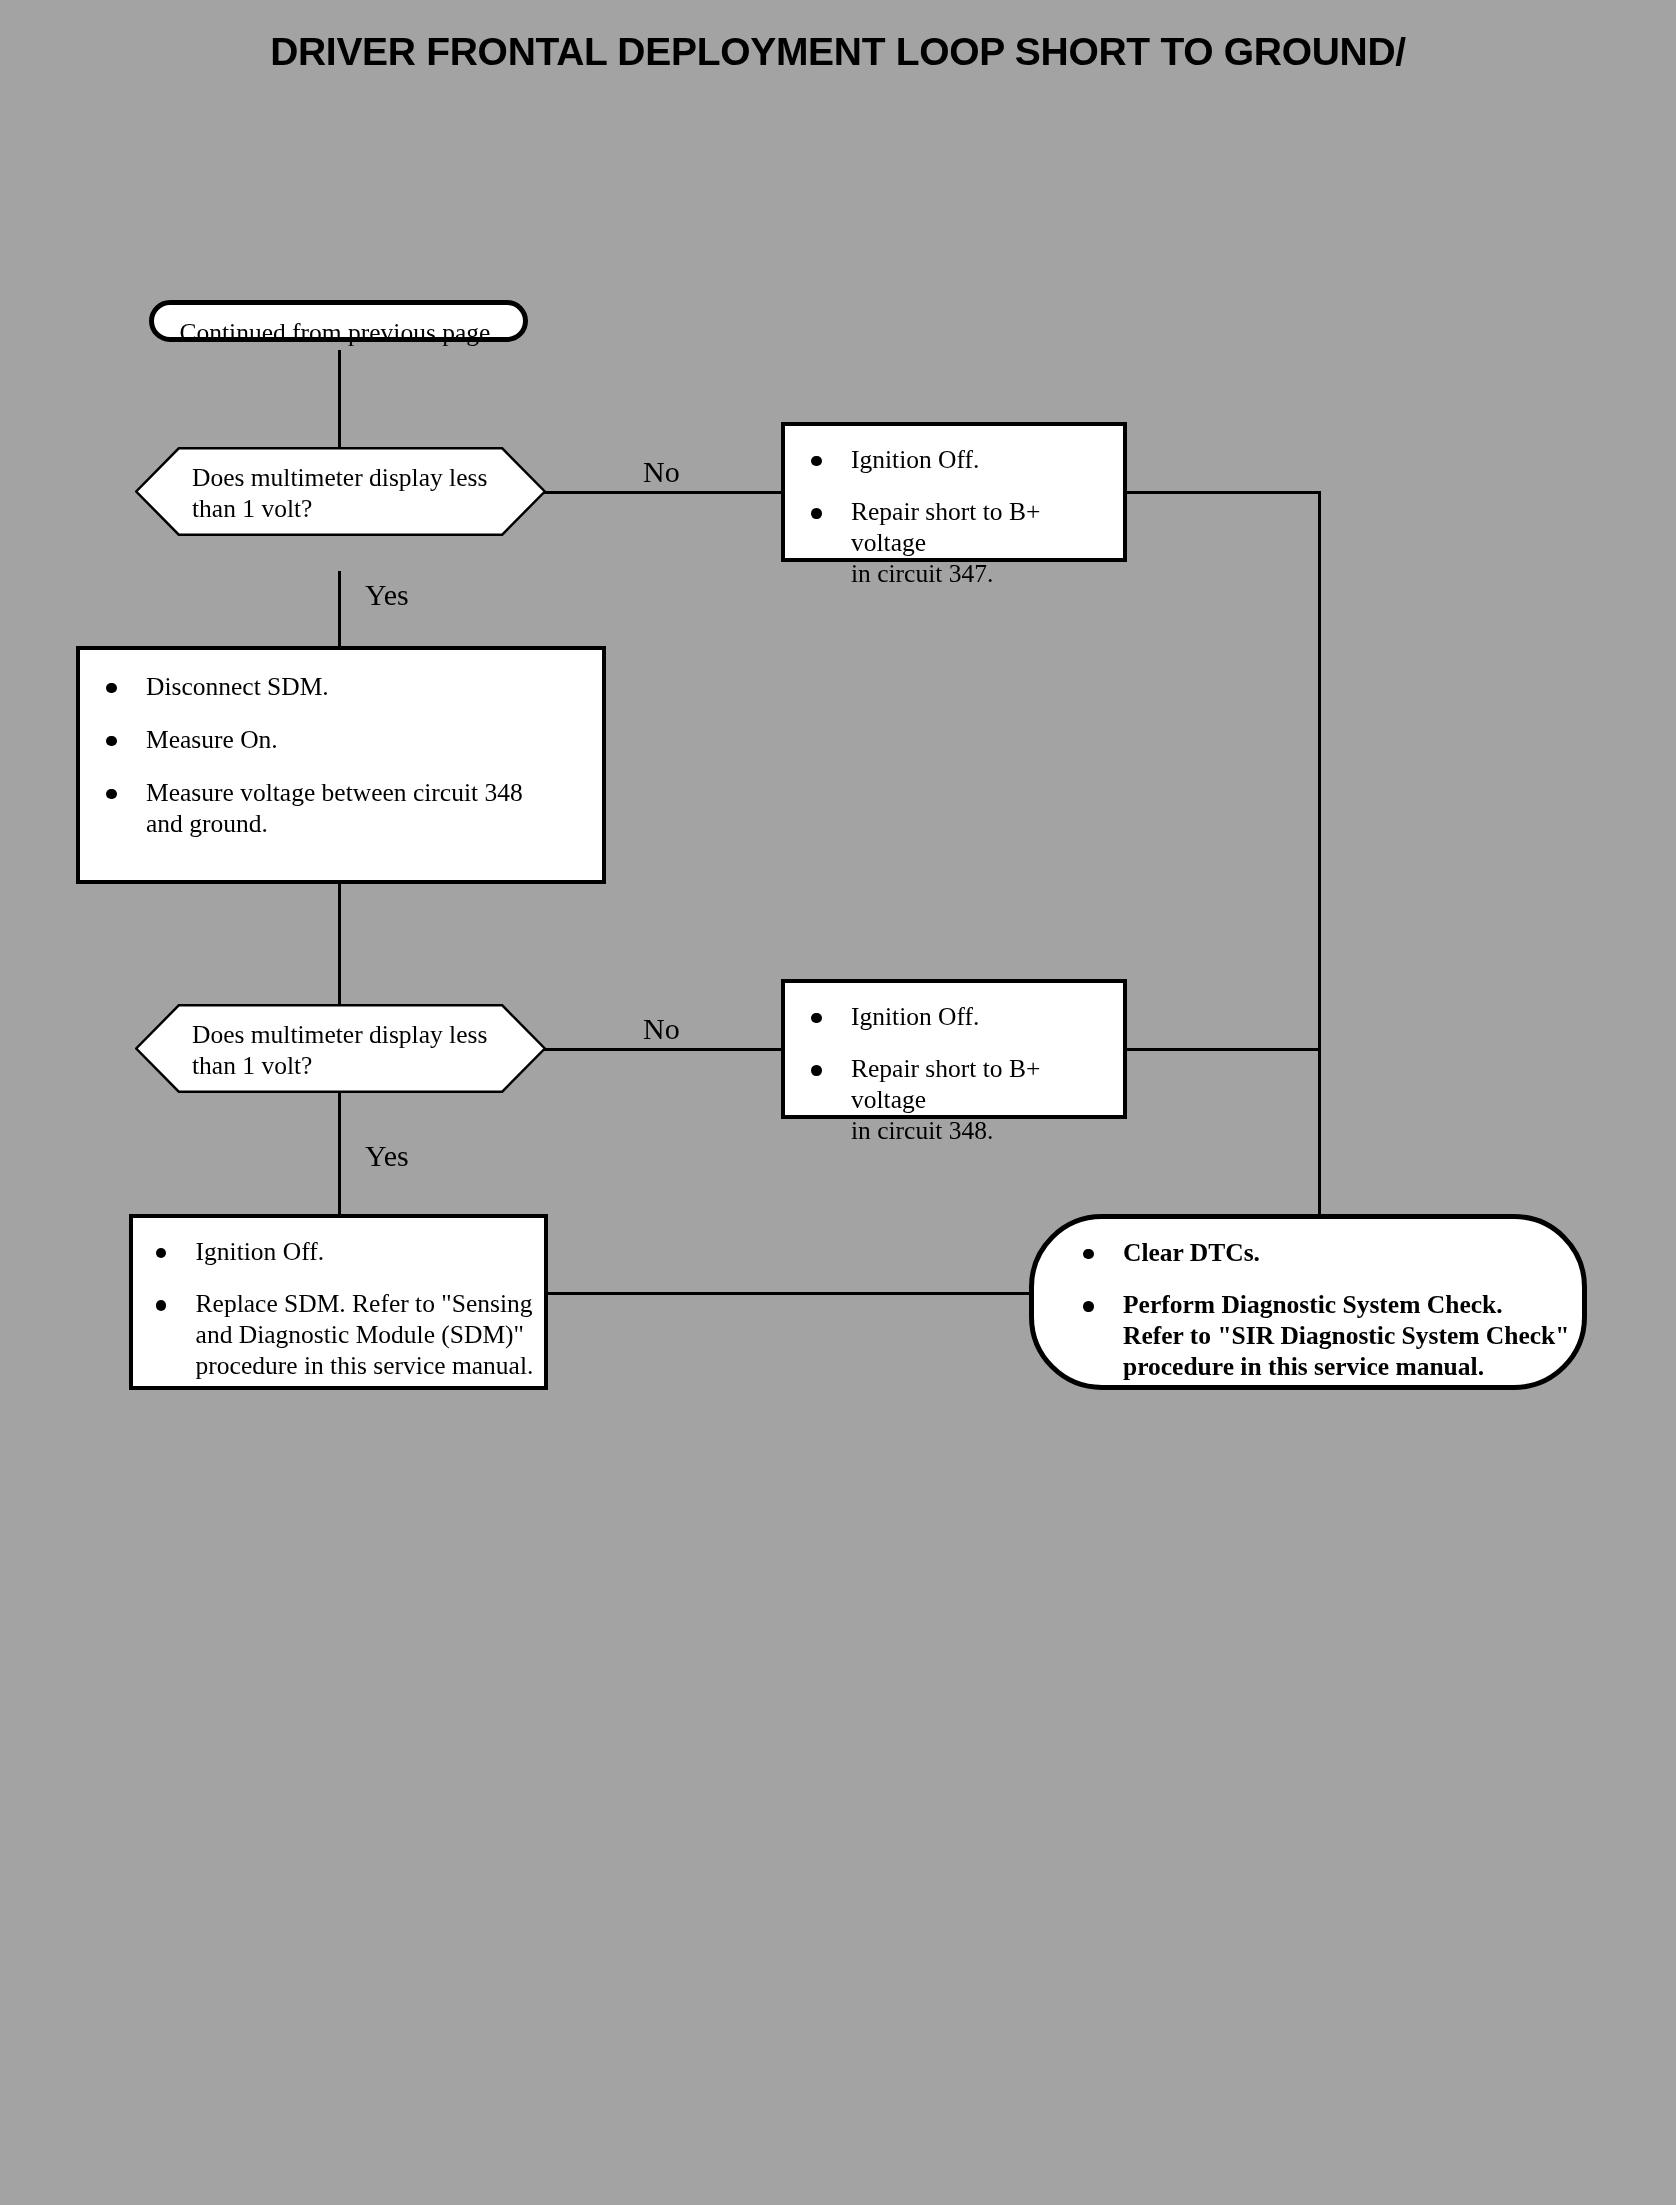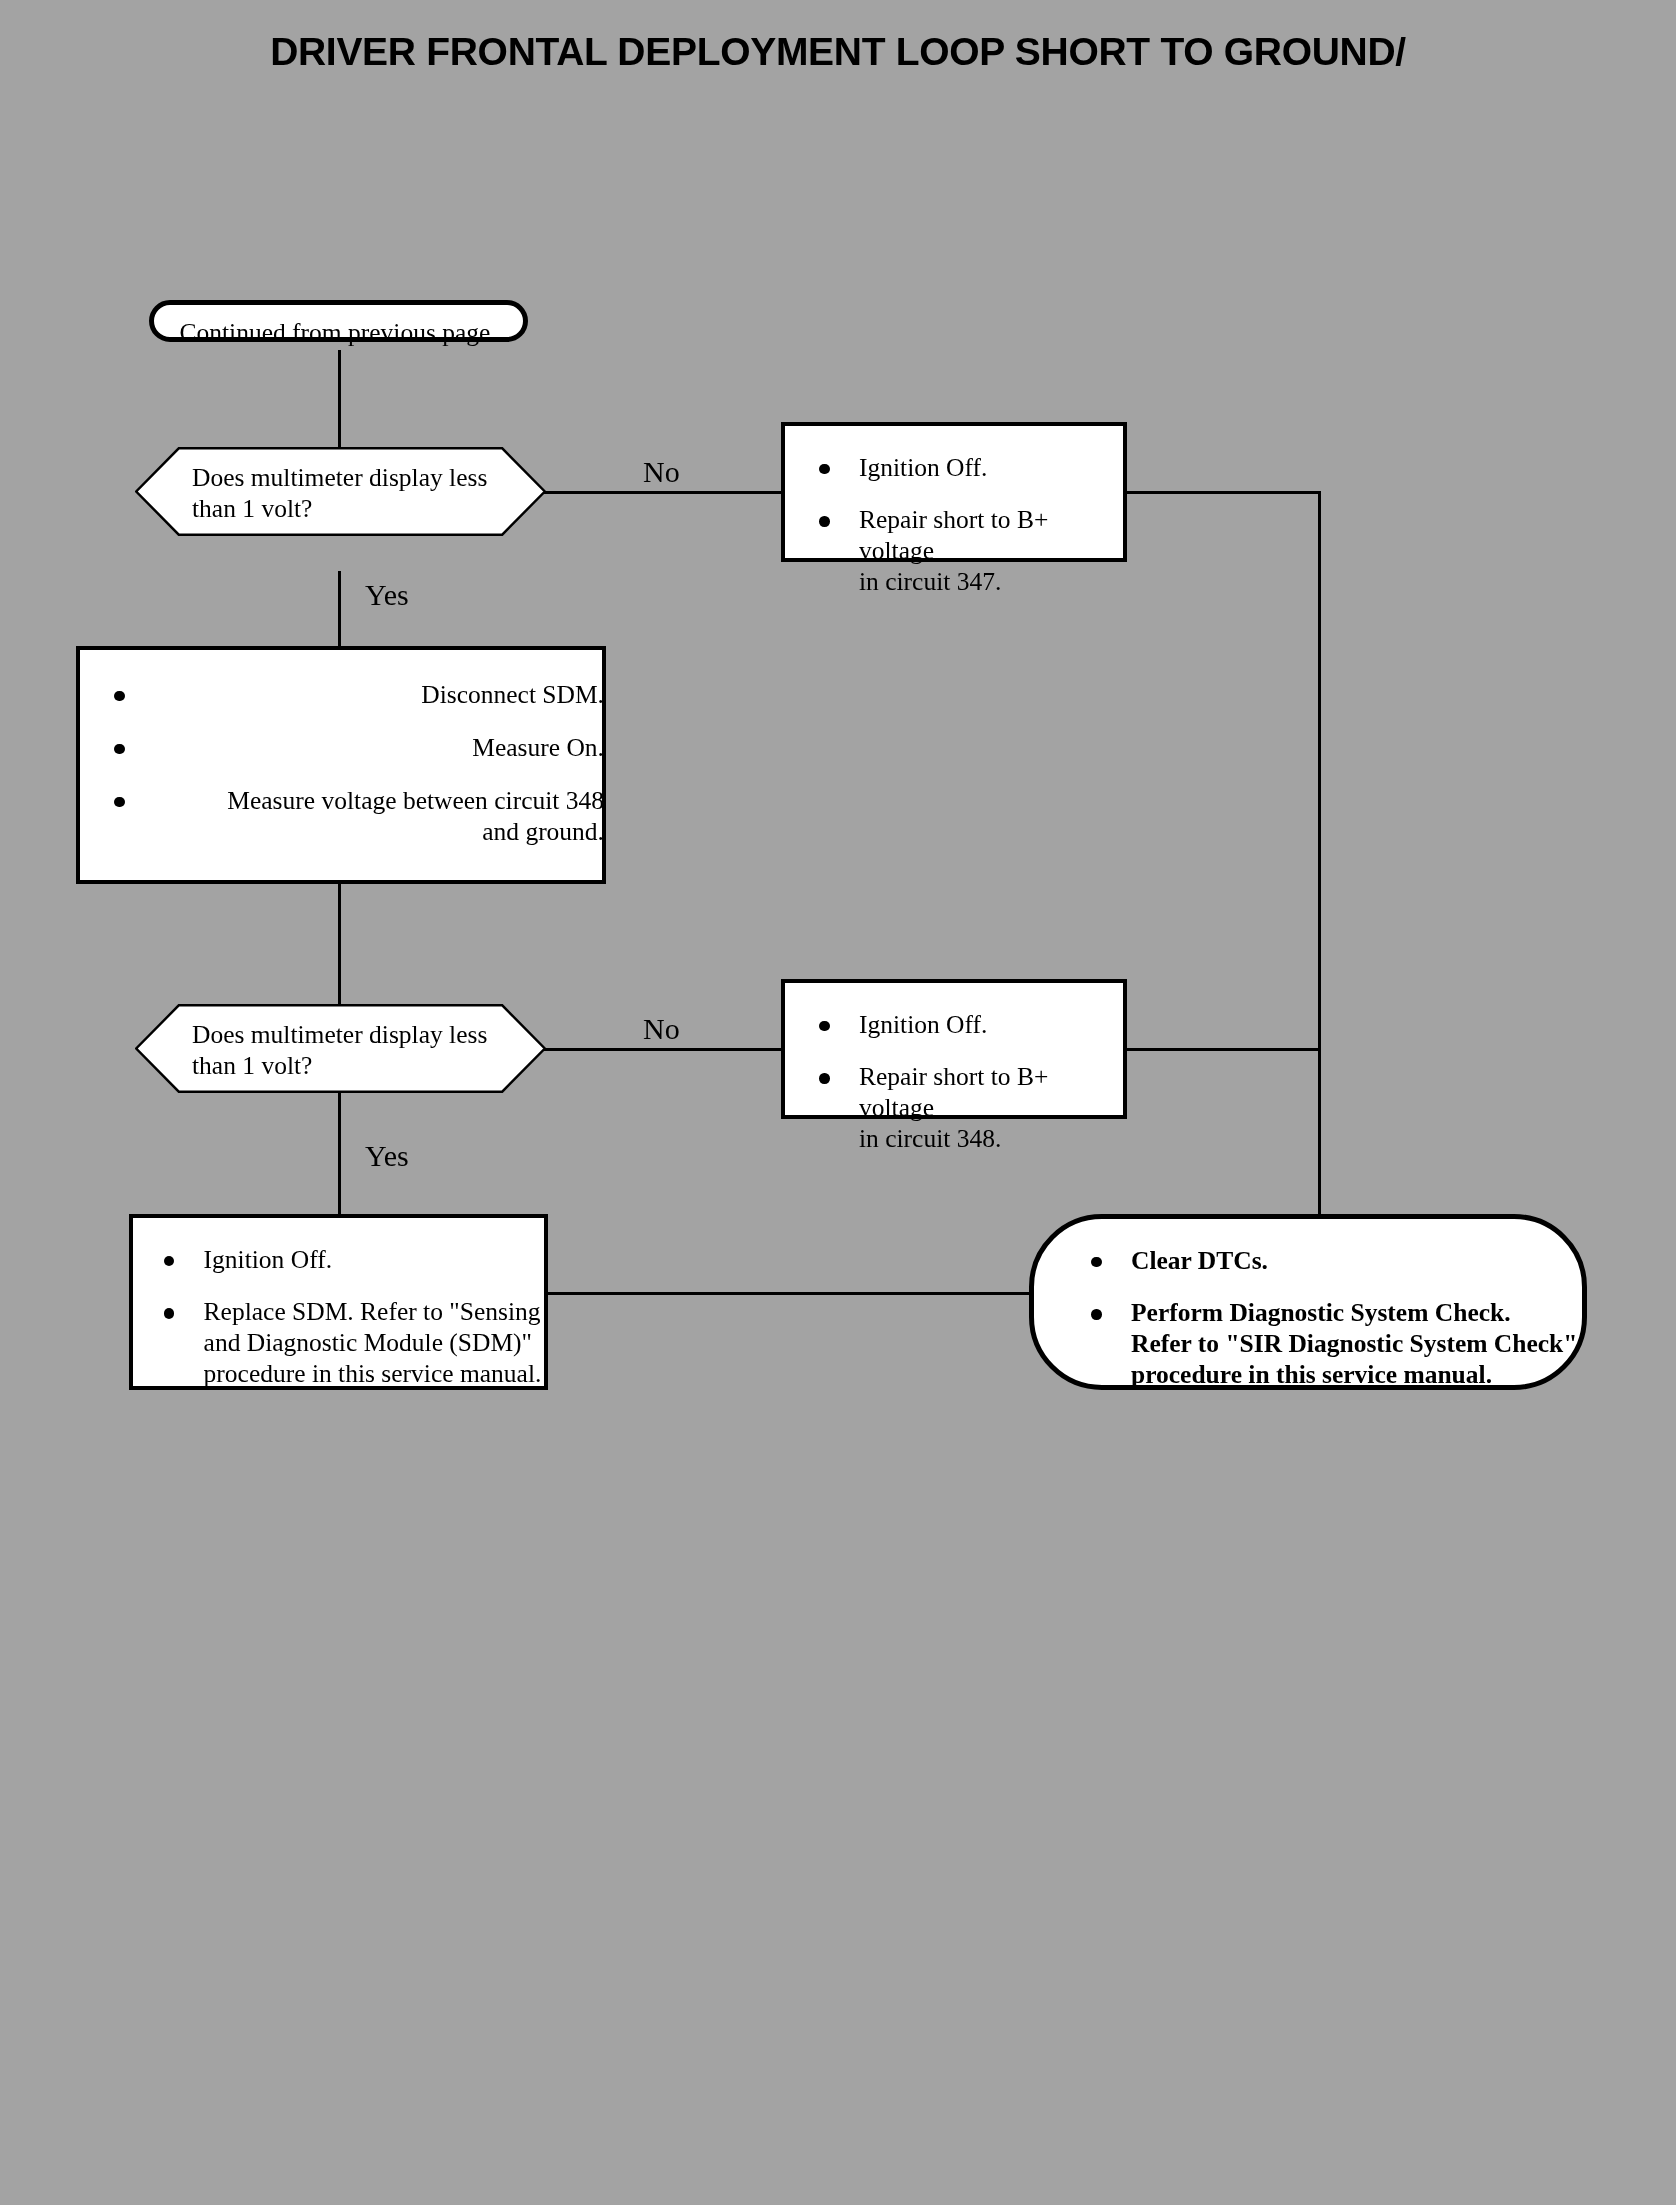--- a/index.html
+++ b/index.html
@@ -69,21 +69,21 @@
 
   
   .txt {
     font-size: 25.5px;
     line-height: 1.20;
     white-space: pre-line;
   }
   .bullets {
     position: absolute;
     list-style: none;
-    margin: 12px;
+    margin: 4px;
     padding: 0;
   }
   .bullets li {
     position: relative;
     padding-left: 44px;
     margin: 0;
     font-size: 25.5px;
     line-height: 1.21;
     white-space: pre-line;
   }
@@ -161,21 +161,21 @@
 
   <div class="node proc-box" style="left:781px; top:422px; width:346px; height:140px;">
     <ul class="bullets" style="left:18px; top:14.6px; width:310px;">
       <li><span class="bullet-dot"></span><span>Ignition Off.</span></li>
       <li><span class="bullet-dot"></span><span>Repair short to B+ voltage
 in circuit 347.</span></li>
     </ul>
   </div>
 
   <div class="node proc-box" style="left:76px; top:646px; width:530px; height:238px;">
-    <ul class="bullets" style="left:18px; top:18px; width:494px;text-align:right;">
+    <ul class="bullets" style="left:18px; top:18px; width:494px;">
       <li><span class="bullet-dot"></span><span>Disconnect SDM.</span></li>
       <li><span class="bullet-dot"></span><span>Measure On.</span></li>
       <li><span class="bullet-dot"></span><span>Measure voltage between circuit 348
 and ground.</span></li>
     </ul>
   </div>
 
   <div class="decision" style="left:135px; top:1004px; width:411px; height:89px;">
     <svg width="411" height="89" viewBox="0 0 676 146">
       <polygon points="72,2 604,2 674,73 604,144 72,144 2,73" fill="#ffffff" stroke="#000000" stroke-width="4"></polygon>

